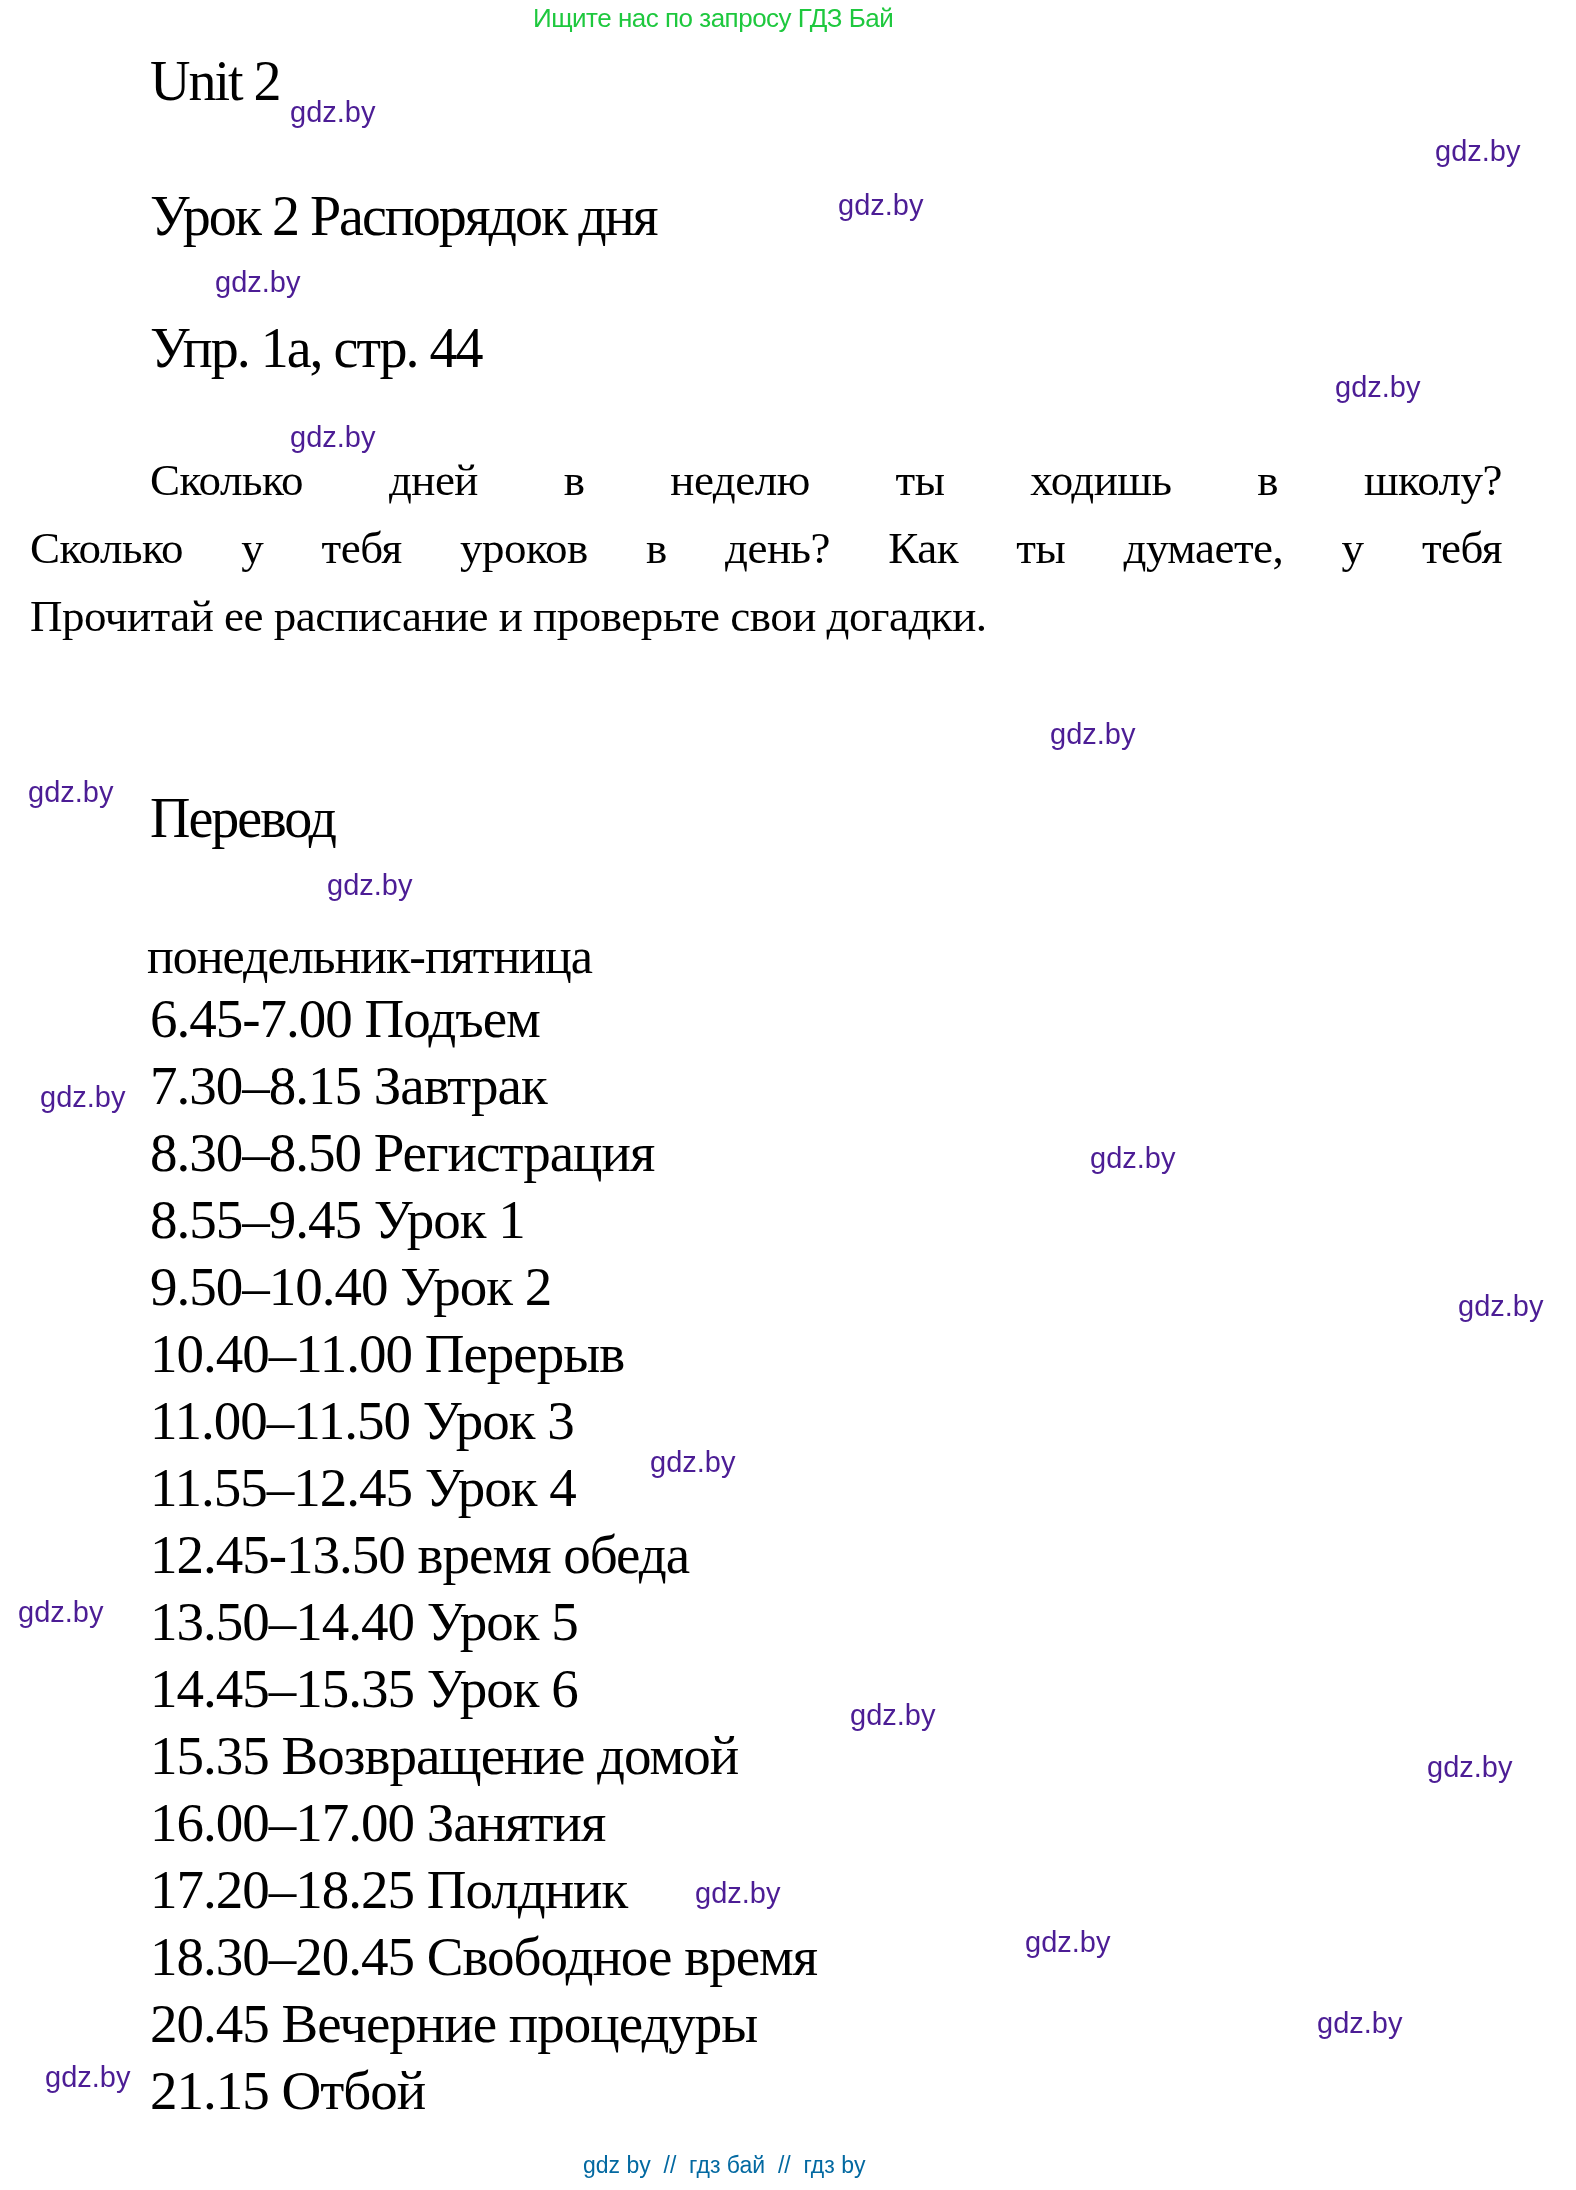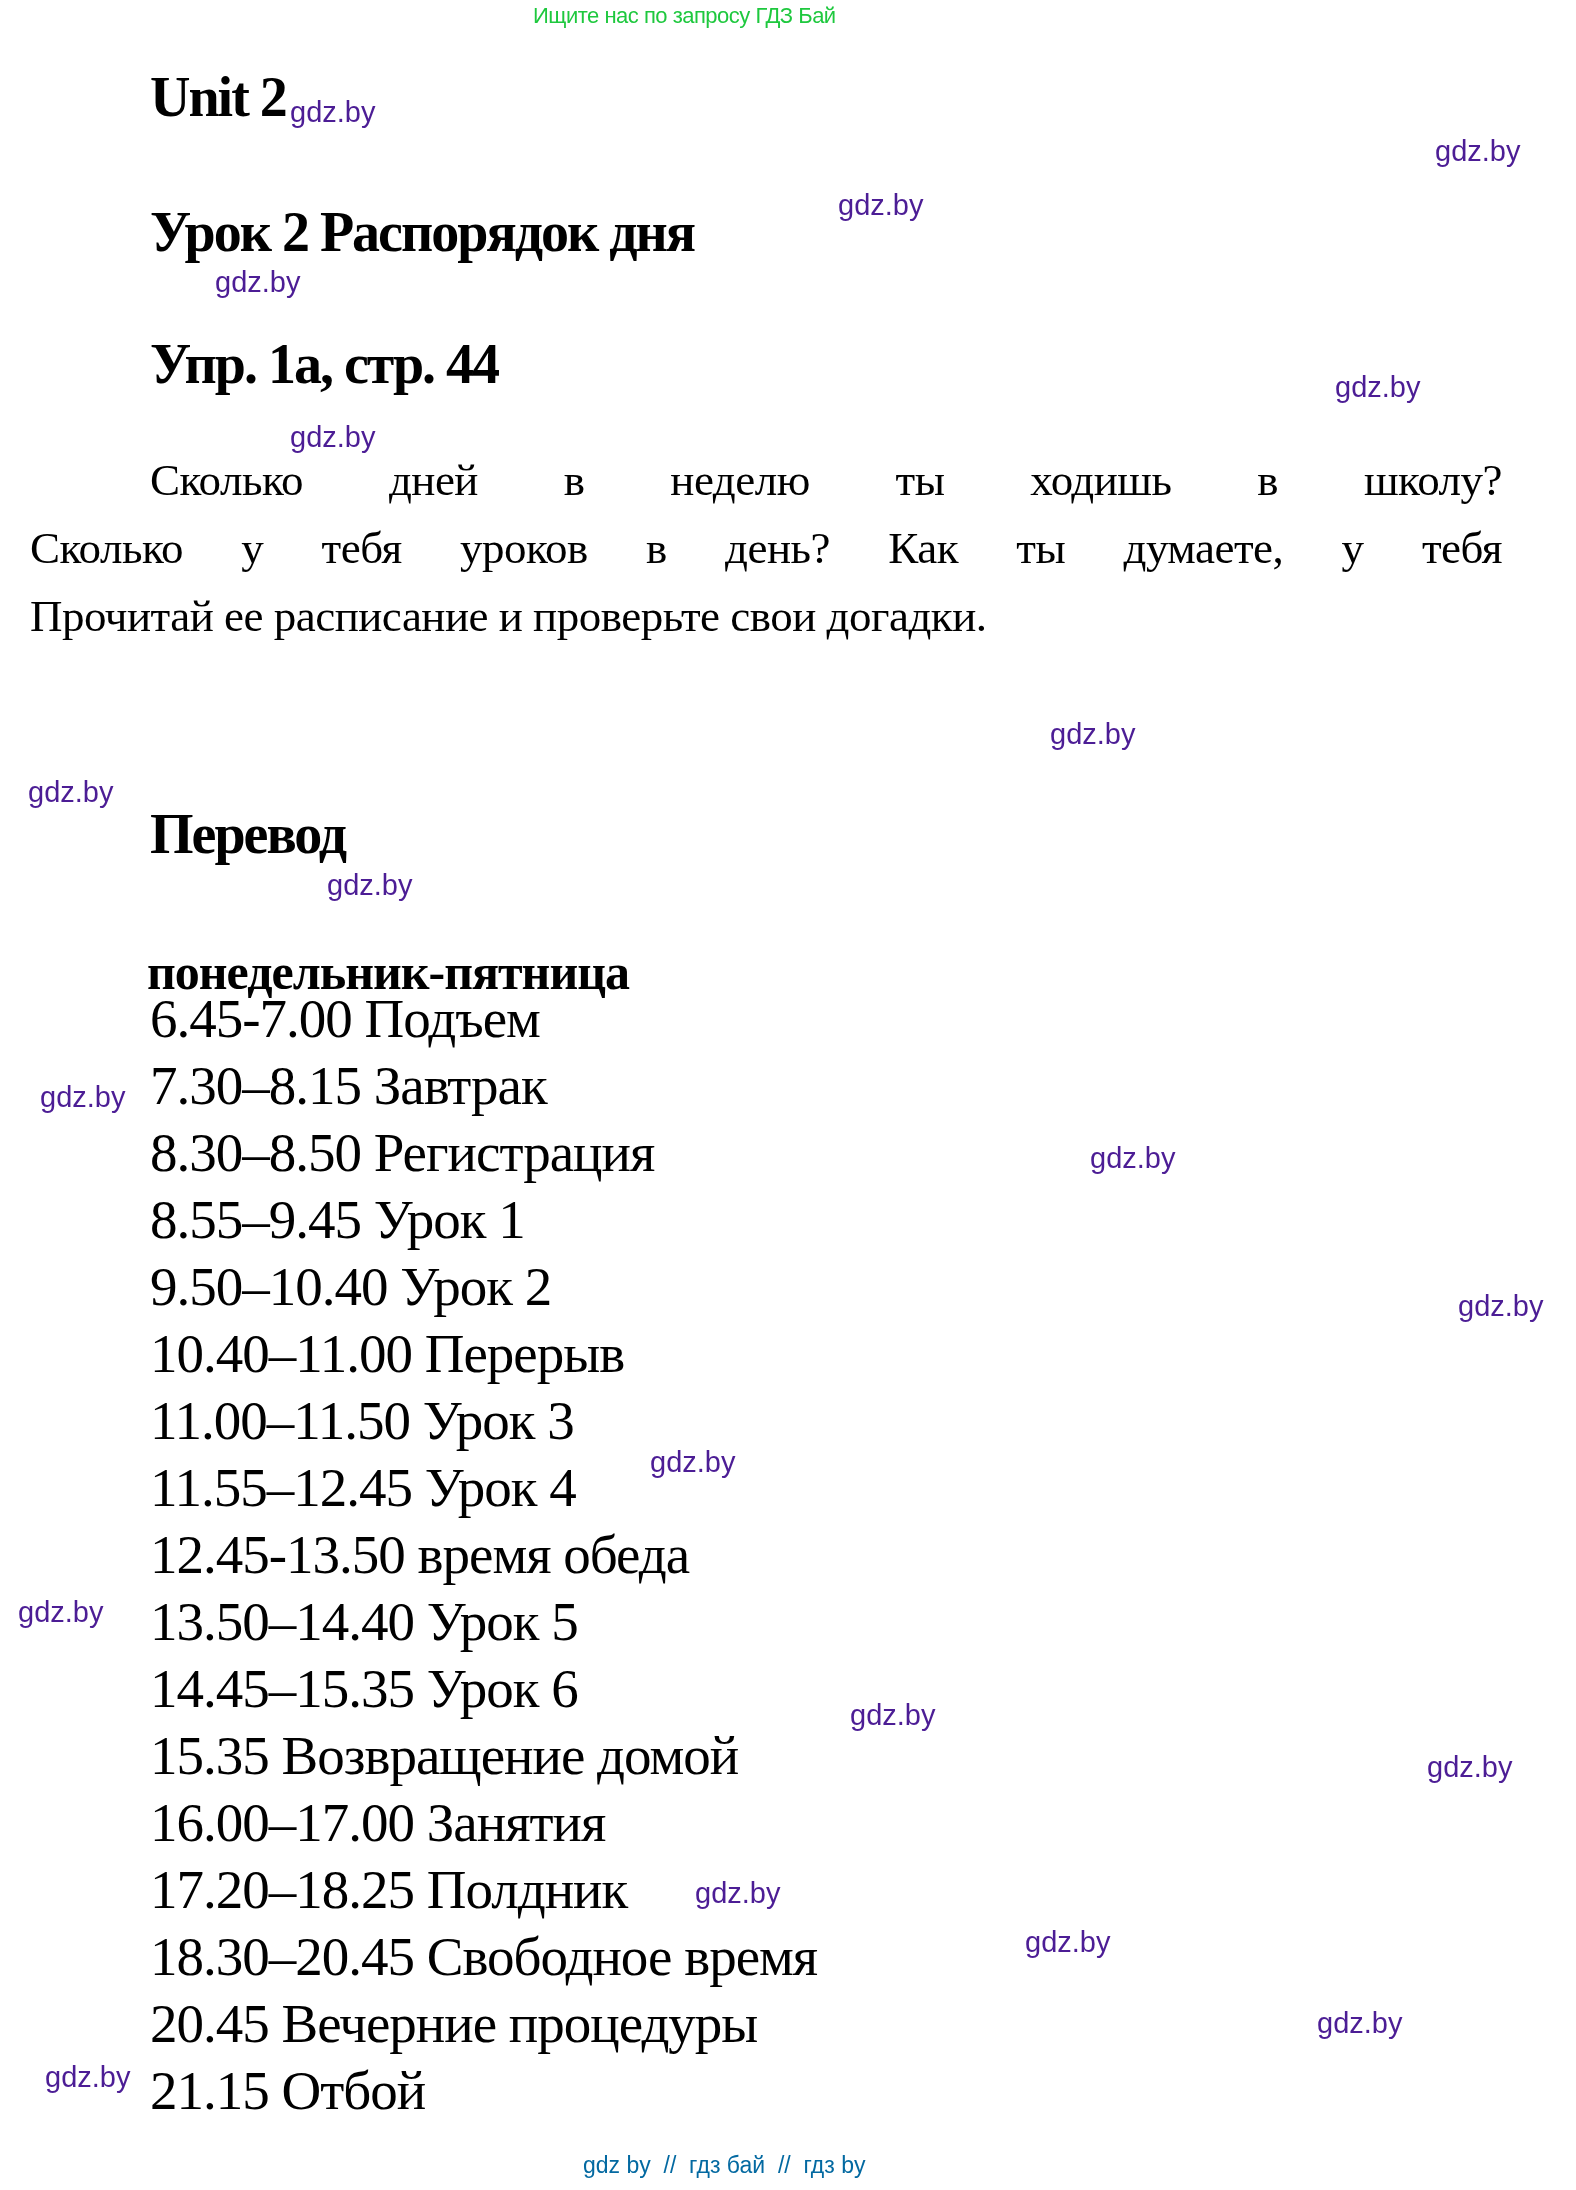--- a/index.html
+++ b/index.html
@@ -9,29 +9,28 @@
     position:relative;
     overflow:hidden;
     font-family:"Liberation Serif",serif;
     color:#000;
   }
   .abs{position:absolute;white-space:nowrap;}
   
   .promo{
     left:533px;top:3px;
     font-family:"Liberation Sans",sans-serif;
-    font-size:22px;letter-spacing:-0.5px;
+    font-size:26px;letter-spacing:-0.5px;
     color:#1ec83e;
   }
   
   .h{
     font-family:"Liberation Serif",serif;
-    font-weight:bold;font-size:56px;line-height:1;
+    font-weight:normal;font-size:56px;line-height:1;
     letter-spacing:-2px;
-    margin-top:16px;
   }
   .h-unit{left:150px;top:53px;}
   .h-lesson{left:150px;top:188px;}
   .h-exercise{left:150px;top:320px;}
   .h-translation{left:150px;top:790px;}
   .h-days{left:147px;top:931px;font-size:50px;letter-spacing:-1px;}
   
   .para{
     position:absolute;left:30px;top:446px;width:1472px;
     font-family:"Liberation Serif",serif;

